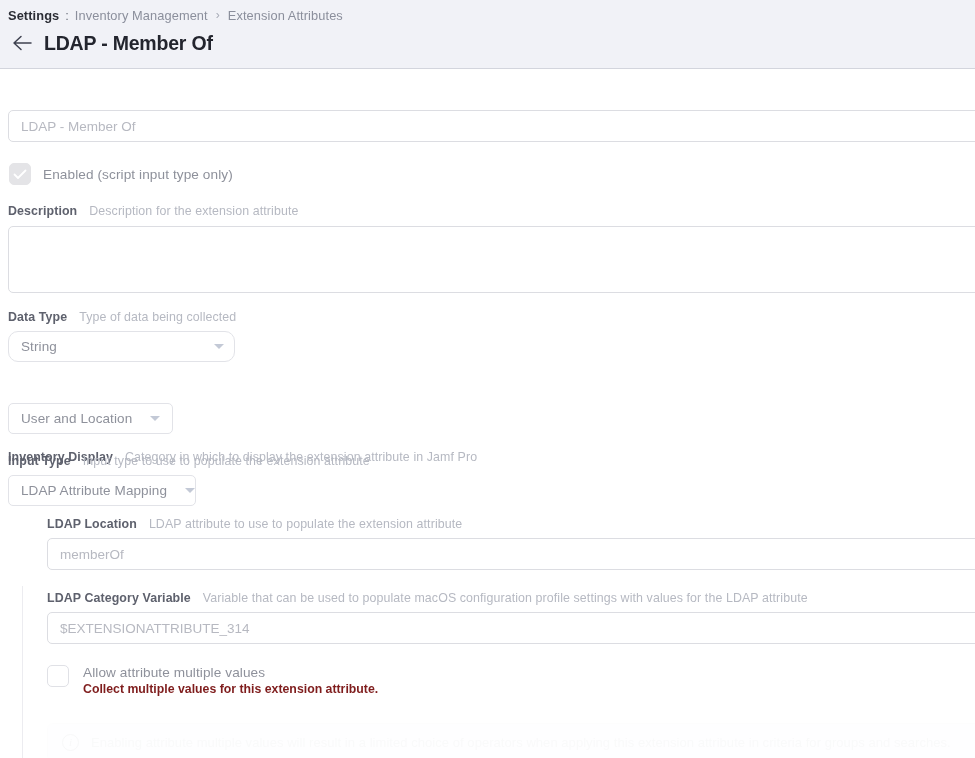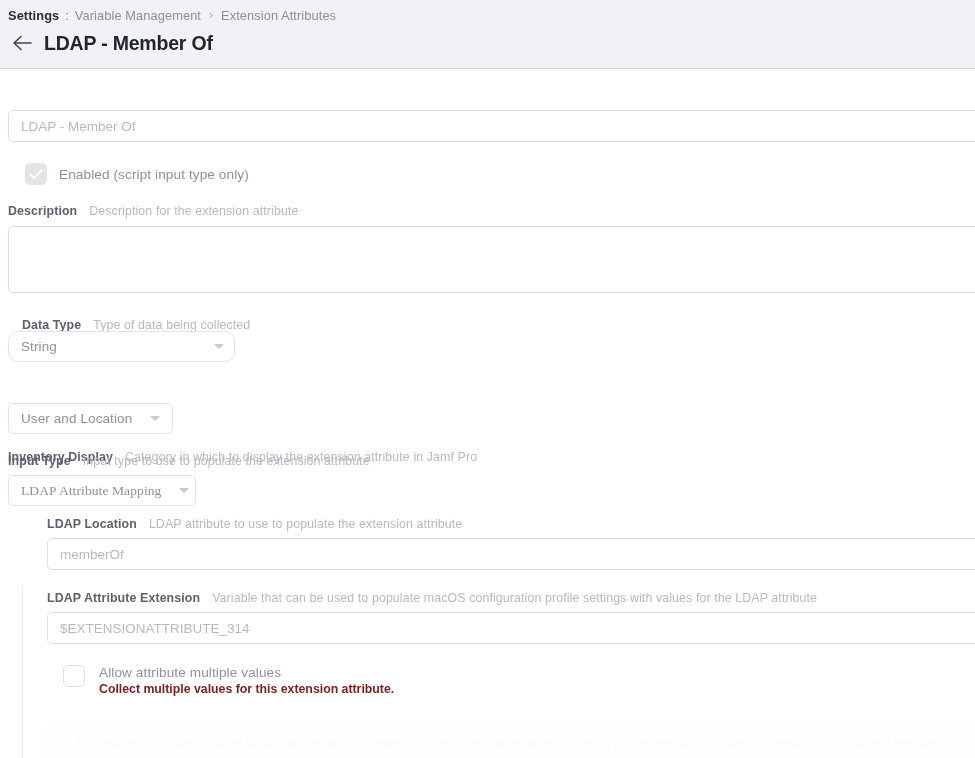--- a/index.html
+++ b/index.html
@@ -161,21 +161,20 @@
     width: 0; height: 0;
     border-left: 5px solid transparent;
     border-right: 5px solid transparent;
     border-top: 5px solid #c3c9d6;
   }
 
   
   .checkbox-row {
     display: flex;
     align-items: flex-start;
-    margin-left: 16px;
   }
   .cb {
     width: 22px; height: 22px;
     border-radius: 5px;
     flex: none;
     position: relative;
   }
   .cb-checked-disabled {
     background: #e4e4e7;
     border: 1px solid #e4e4e7;
@@ -244,21 +243,21 @@
 </head>
 <body>
 
 <div id="page">
 
   <div class="header">
 
     <div class="breadcrumb">
       <span class="bc-root">Settings</span>
       <span class="bc-colon">:</span>
-      <span class="bc-link">Variable Management</span>
+      <span class="bc-link">Inventory Management</span>
       <span class="bc-sep">›</span>
       <span class="bc-current">Extension Attributes</span>
     </div>
 
     <div class="title-row">
       <div class="back-arrow">
         <svg width="20" height="16" viewBox="0 0 20 16" aria-hidden="true">
           <path d="M2 8 L9 1.5 M2 8 L9 14.5 M2 8 L19 8" fill="none" stroke="#3f4250" stroke-width="1.5" stroke-linecap="round" stroke-linejoin="round"></path>
         </svg>
       </div>
@@ -279,21 +278,21 @@
       </span>
       <span class="cb-label" style="margin-left:12px;">Enabled (script input type only)</span>
     </div>
 
     <div style="position:absolute; left:8px; top:135px;" class="field-label-row">
       <span class="field-label">Description</span>
       <span class="field-help">Description for the extension attribute</span>
     </div>
     <textarea class="textarea-input" style="position: absolute; left: 8px; top: 157px; width: 1030px; height: 67px;" placeholder=""></textarea>
 
-    <div style="position:absolute; left:22px; top:241px;margin-top:8px;" class="field-label-row">
+    <div style="position:absolute; left:8px; top:241px;" class="field-label-row">
       <span class="field-label">Data Type</span>
       <span class="field-help">Type of data being collected</span>
     </div>
     <div class="select-box" style="position:absolute; left:8px; top:262px; width:227px; justify-content:space-between;border-radius:10px;">
       <span class="select-value">String</span>
       <span class="caret"></span>
     </div>
 
     <div style="position:absolute; left:8px; top:381px;" class="field-label-row">
       <span class="field-label">Inventory Display</span>
@@ -301,35 +300,35 @@
     </div>
     <div class="select-box" style="position:absolute; left:8px; top:334px; width:165px;text-align:center;">
       <span class="select-value">User and Location</span>
       <span class="caret"></span>
     </div>
 
     <div style="position:absolute; left:8px; top:385px;" class="field-label-row">
       <span class="field-label">Input Type</span>
       <span class="field-help">Input type to use to populate the extension attribute</span>
     </div>
-    <div class="select-box" style="position:absolute; left:8px; top:406px; width:188px;font-family:Liberation Serif, serif;">
+    <div class="select-box" style="position:absolute; left:8px; top:406px; width:188px;">
       <span class="select-value">LDAP Attribute Mapping</span>
       <span class="caret"></span>
     </div>
 
     <div class="nested-group">
 
       <div class="field-label-row" style="margin-top:-69px;">
         <span class="field-label">LDAP Location</span>
         <span class="field-help">LDAP attribute to use to populate the extension attribute</span>
       </div>
       <input class="text-input" type="text" style="width: 1000px; margin-top: 7px;" placeholder="memberOf">
 
       <div class="field-label-row" style="margin-top:21px;">
-        <span class="field-label">LDAP Attribute Extension</span>
+        <span class="field-label">LDAP Category Variable</span>
         <span class="field-help">Variable that can be used to populate macOS configuration profile settings with values for the LDAP attribute</span>
       </div>
       <input class="text-input" type="text" style="width: 1000px; margin-top: 7px;" placeholder="$EXTENSIONATTRIBUTE_314">
 
       <div class="checkbox-row" style="margin-top:21px;">
         <span class="cb cb-empty"></span>
         <span style="margin-left:14px; display:block;">
           <span class="cb-label" style="display:block;">Allow attribute multiple values</span>
           <span class="cb-sub" style="display:block;">Collect multiple values for this extension attribute.</span>
         </span>

